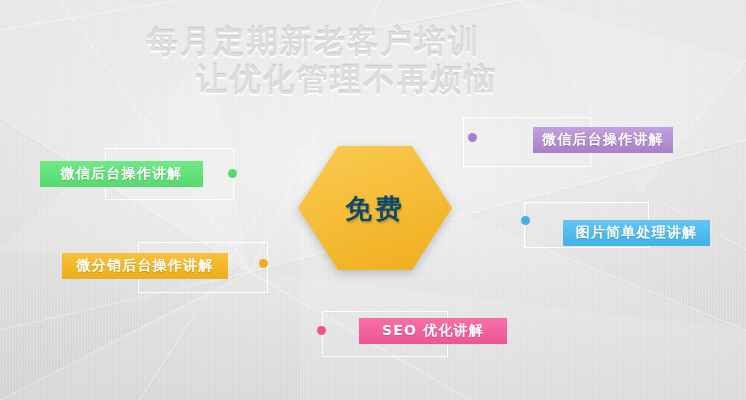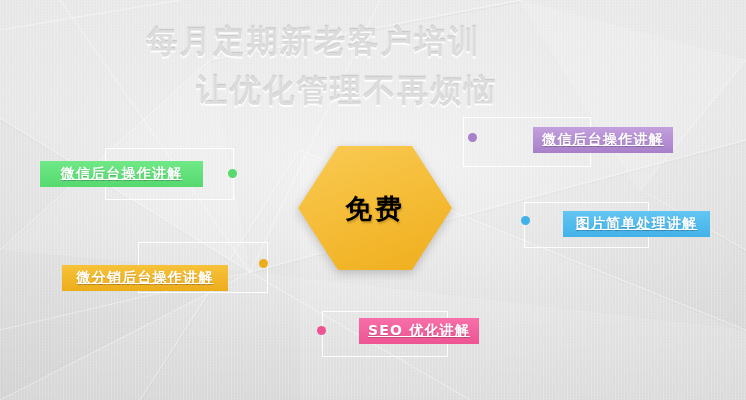--- a/index.html
+++ b/index.html
@@ -54,21 +54,20 @@
     letter-spacing: 2.5px;
     font-weight: bold;
     color: #dcdcdc;
     text-shadow:
       0 1px 0 #ffffff,
       0 2px 1px rgba(255,255,255,.85),
       0 -1px 1px rgba(150,150,150,.45);
   }
   .title-line.l2 {
     padding-left: 66px;
-    margin-top: 11px;
   }
 
   
   .frame {
     position: absolute;
     border: 1px solid rgba(255,255,255,.92);
     box-sizing: border-box;
     background: transparent;
   }
 
@@ -88,24 +87,23 @@
     justify-content: center;
     height: 26px;
     padding: 13px 11px;
     box-sizing: border-box;
     color: #ffffff;
     font-size: 14px;
     font-weight: bold;
     letter-spacing: 1.2px;
     white-space: nowrap;
     text-shadow: 0 1px 1px rgba(0,0,0,.18);
-    text-decoration: underline;
   }
   .chip.green  { background: linear-gradient(180deg,#6fe986 0%,#56d96f 100%); }
-  .chip.orange { background: linear-gradient(180deg,#f7c23a 0%,#edad1b 100%); margin-top: 12px; }
+  .chip.orange { background: linear-gradient(180deg,#f7c23a 0%,#edad1b 100%); }
   .chip.purple { background: linear-gradient(180deg,#c3a0dd 0%,#a87fc9 100%); }
   .chip.blue   { background: linear-gradient(180deg,#63c6f3 0%,#41b2e8 100%); }
   .chip.pink   { background: linear-gradient(180deg,#f76fa9 0%,#ee5493 100%); }
 
   
   .hex-wrap {
     position: absolute;
     left: 298px;
     top: 146px;
     width: 154px;
@@ -118,21 +116,21 @@
     background: linear-gradient(160deg, #f9cb55 0%, #f6bf3c 40%, #efae1d 100%);
     clip-path: polygon(26% 0%, 74% 0%, 100% 50%, 74% 100%, 26% 100%, 0% 50%);
   }
   .hex-text {
     position: absolute;
     inset: 0;
     display: flex;
     flex-direction: column;
     align-items: center;
     justify-content: center;
-    color: #000000;
+    color: #0c4a6e;
     font-size: 27px;
     font-weight: bold;
     line-height: 33px;
     letter-spacing: 3px;
     text-shadow: 1px 2px 2px rgba(140,95,0,.40);
     user-select: none;
   }
 </style>
 </head>
 <body>
@@ -192,20 +190,20 @@
     <div class="hex-text">
       <span>免费</span>
     </div>
   </div>
 
   <div class="frame" style="left:463px; top:117px; width:128px; height:50px;"></div>
   <div class="chip purple" style="left:533px; top:127px; width:140px;">微信后台操作讲解</div>
   <div class="dot" style="left:468px; top:133px; background:#a87fc9;"></div>
 
   <div class="frame" style="left:524px; top:202px; width:125px; height:46px;"></div>
-  <div class="chip blue" style="left:563px; top:211px; width:147px;">图片简单处理讲解</div>
+  <div class="chip blue" style="left:563px; top:220px; width:147px;">图片简单处理讲解</div>
   <div class="dot" style="left:521px; top:216px; background:#41b2e8;"></div>
 
   <div class="frame" style="left:322px; top:311px; width:126px; height:46px;"></div>
-  <div class="chip pink" style="left:359px; top:318px; width:120px;">SEO 优化讲解</div>
+  <div class="chip pink" style="left:359px; top:318px; width:148px;">SEO 优化讲解</div>
   <div class="dot" style="left:317px; top:326px; background:#ee5493;"></div>
 
 </div>
 
 </body></html>

